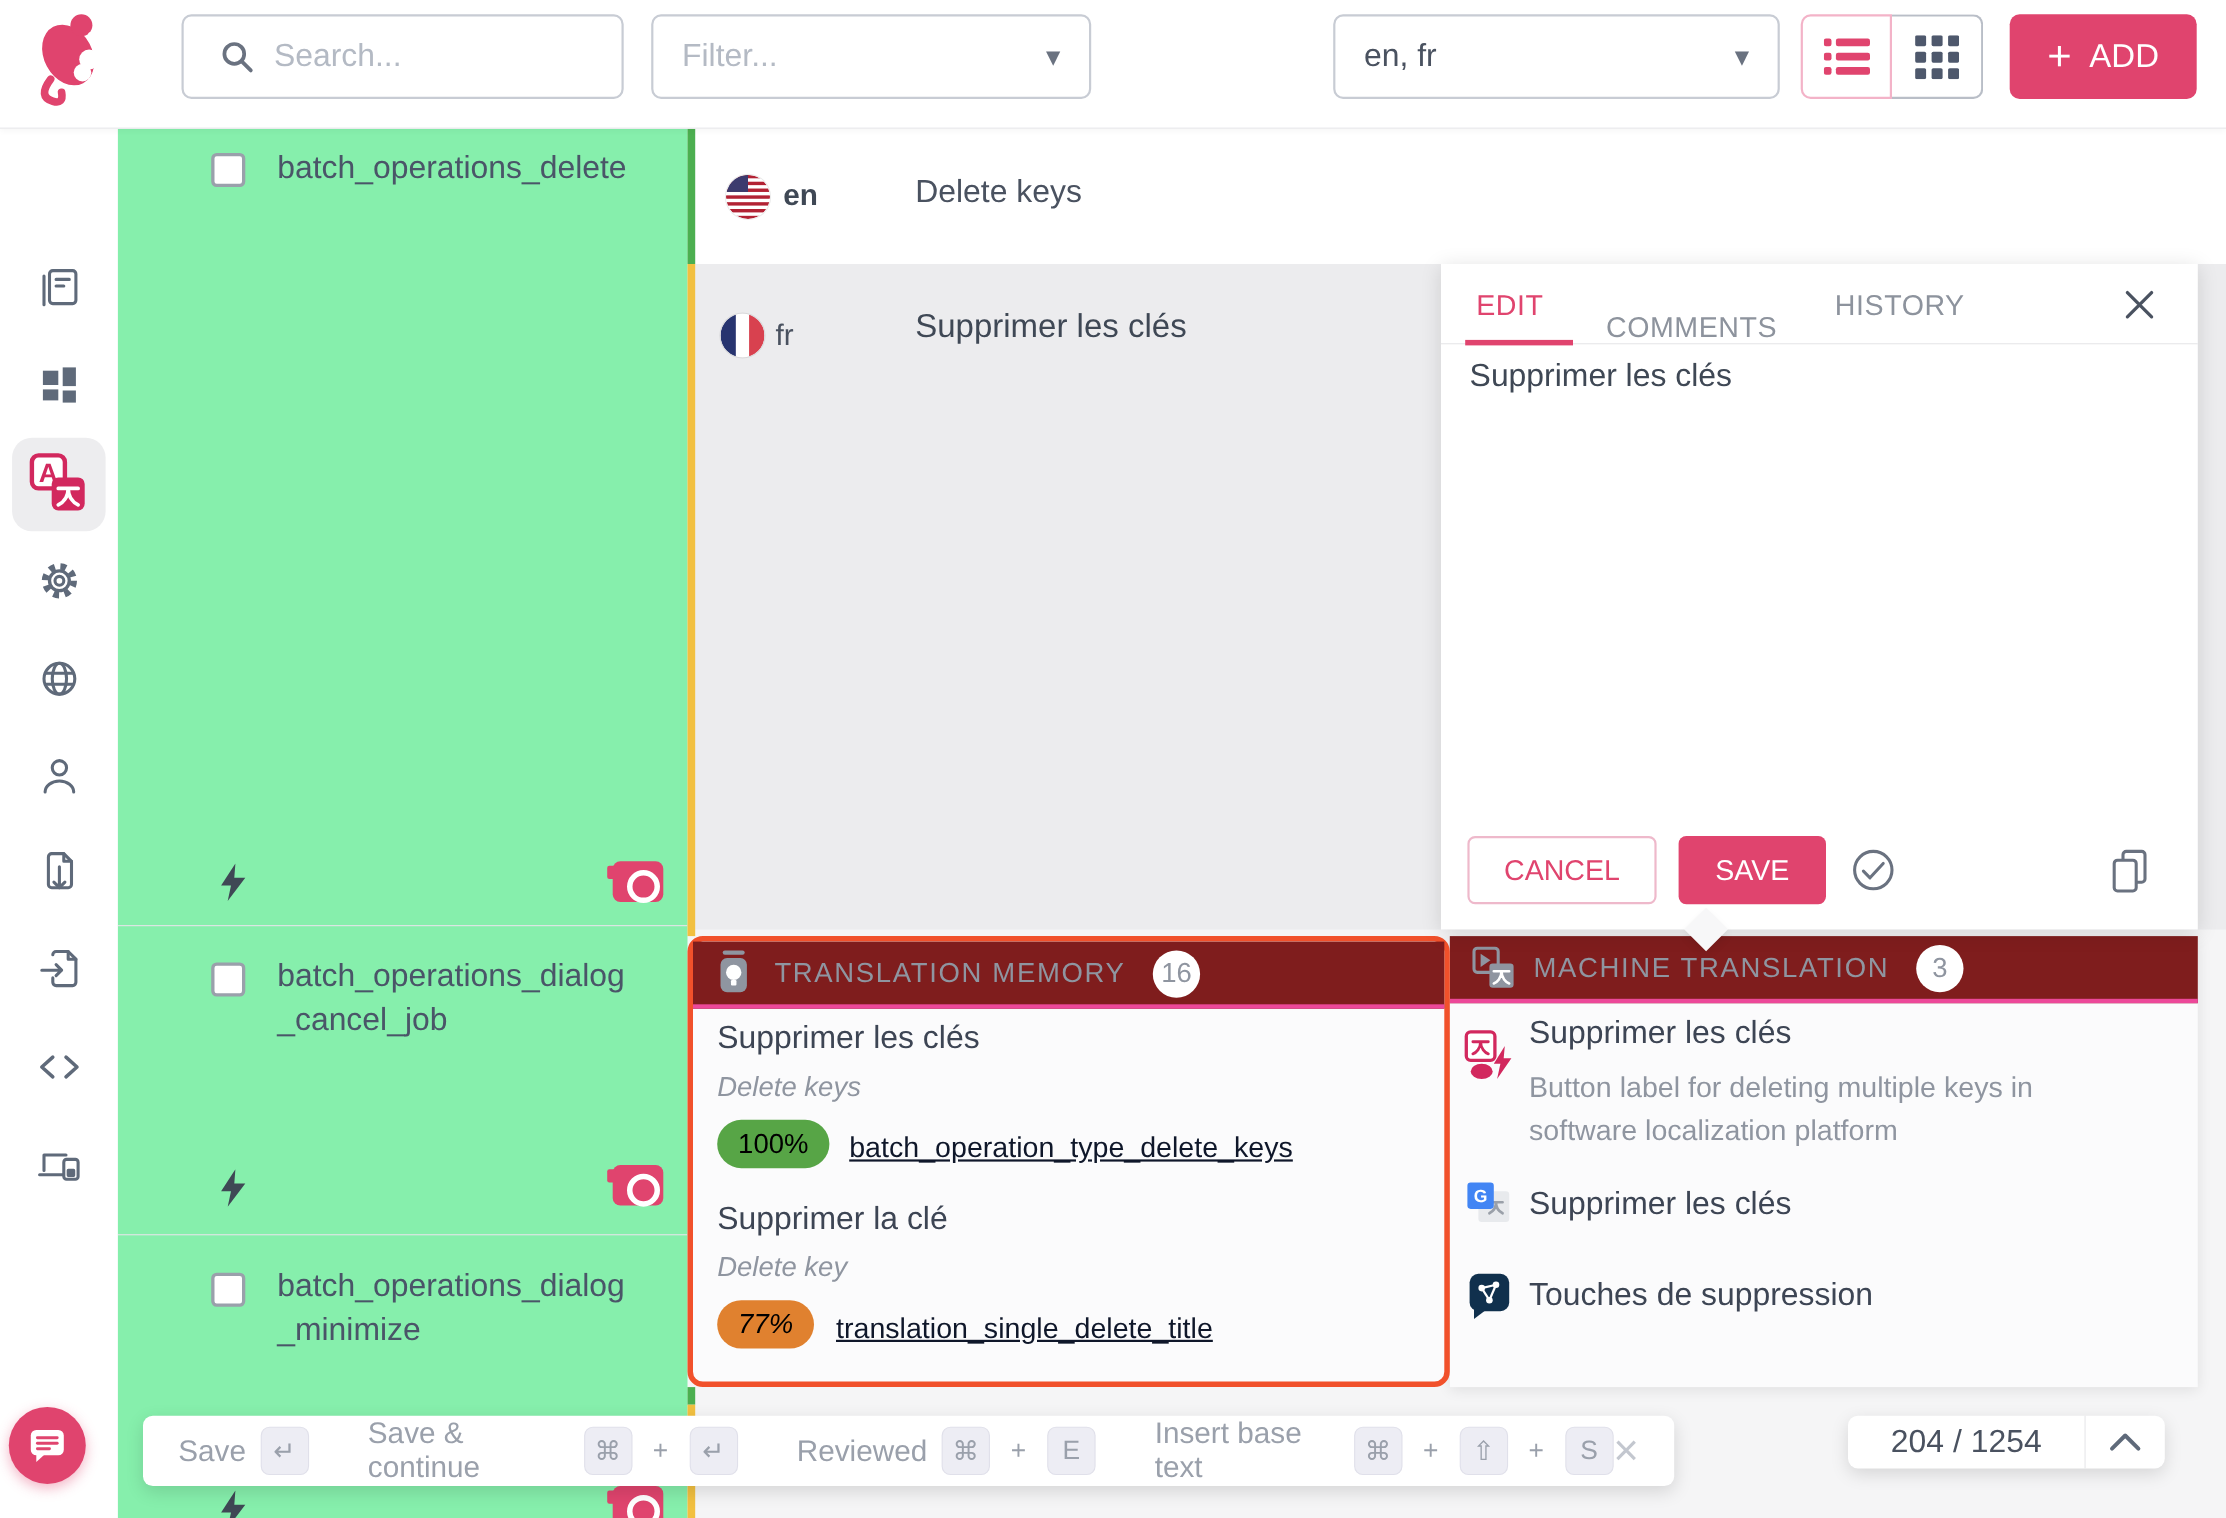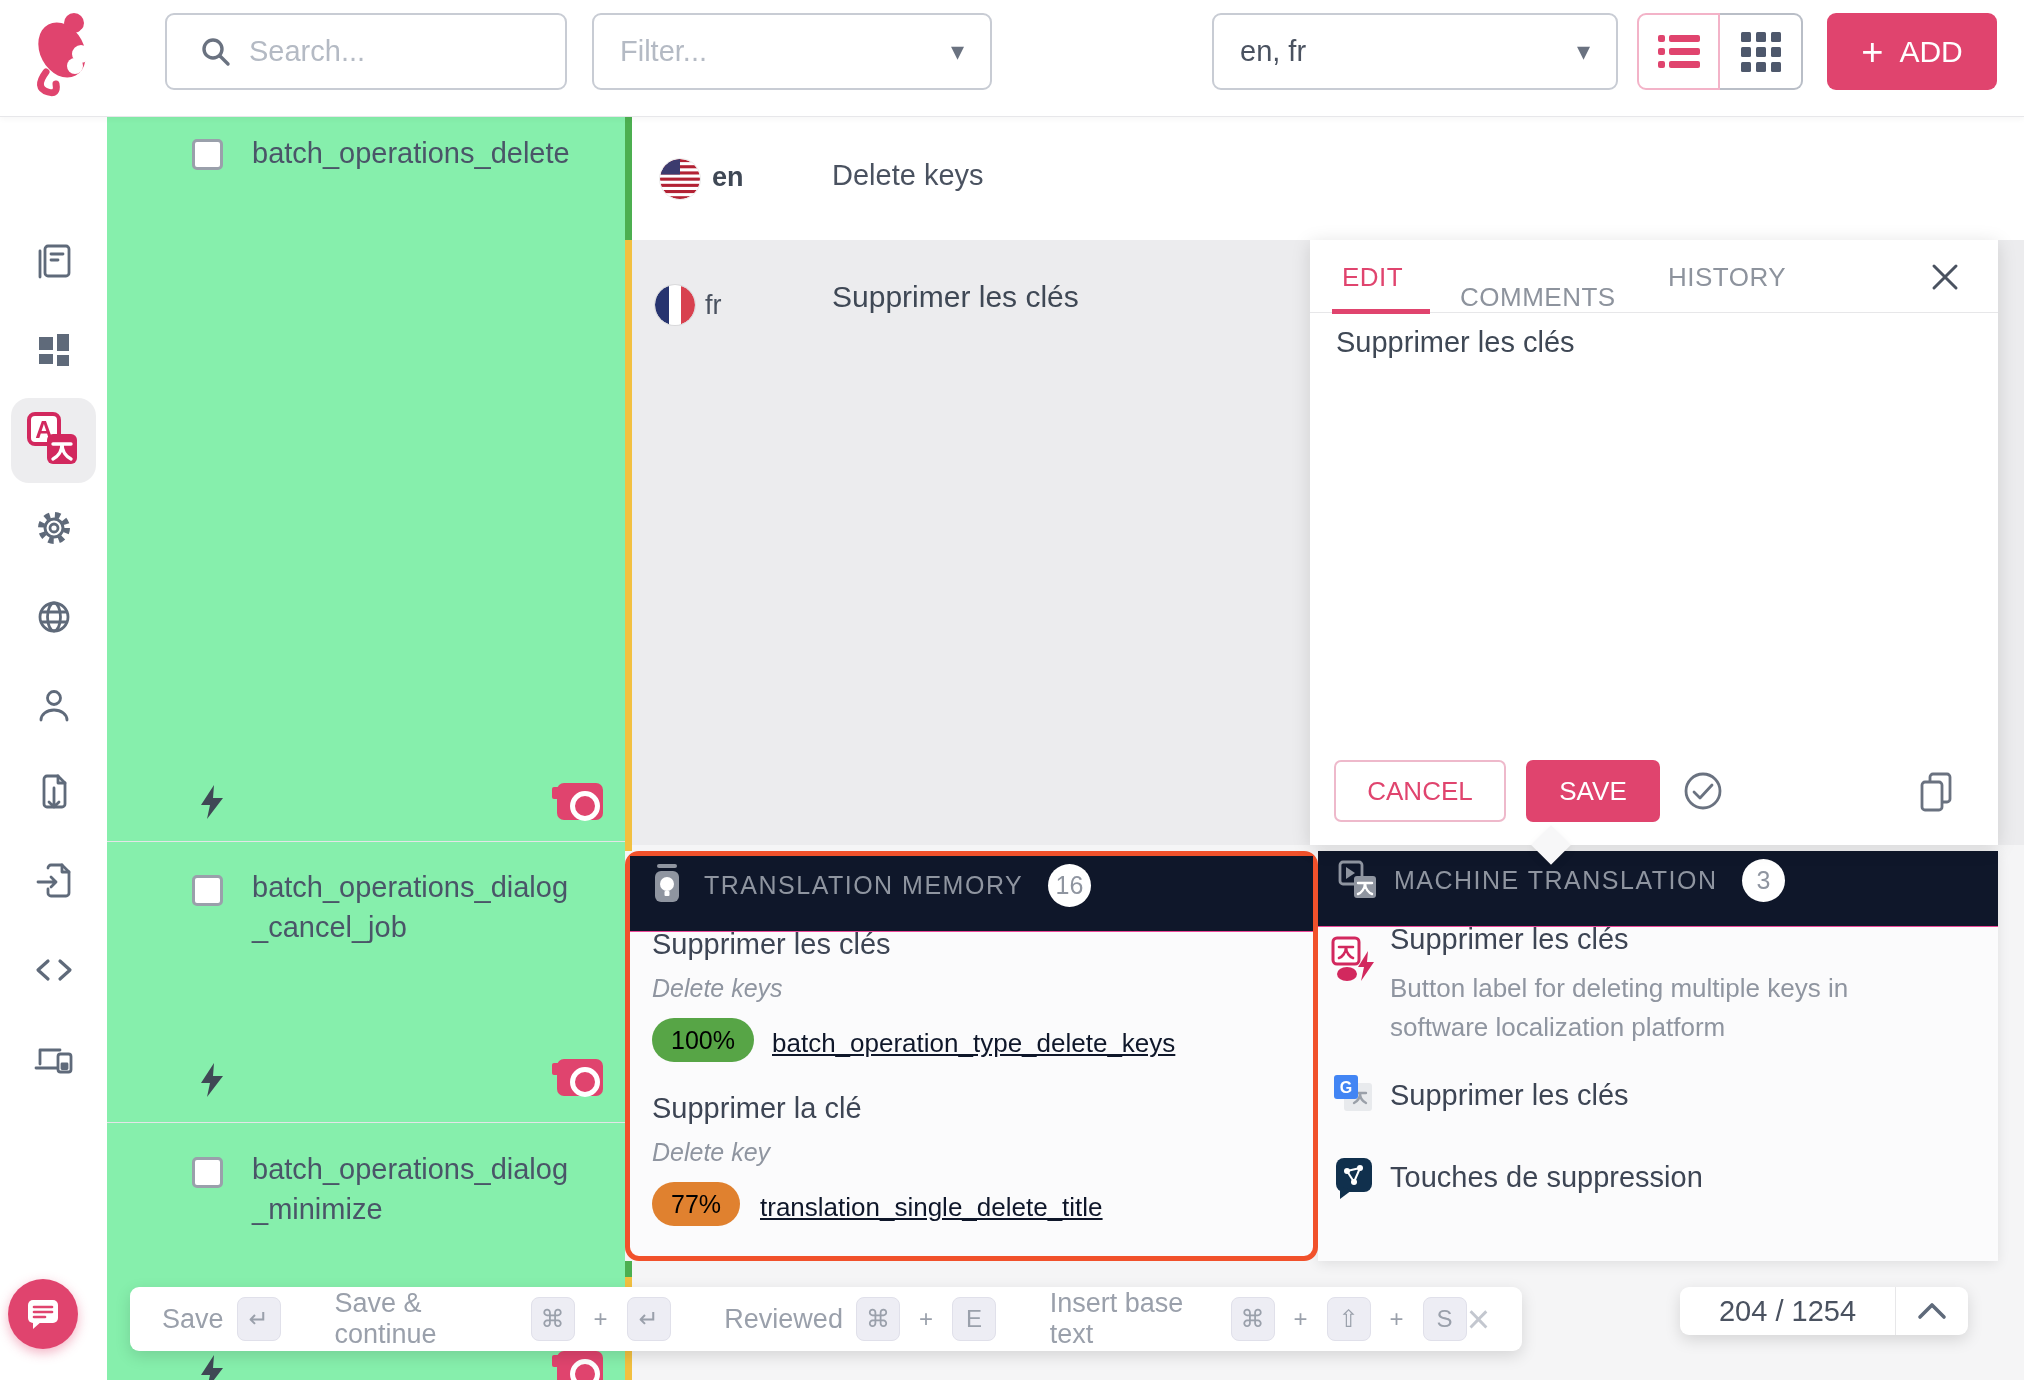--- a/index.html
+++ b/index.html
@@ -70,31 +70,31 @@
   .btn-save { position:absolute; left:216px; top:520px; width:134px; height:62px; background:#e0446e;
               border-radius:7px; color:#fff; font-size:26px; display:flex; align-items:center; justify-content:center; }
   .caret-tip { position:absolute; left:1537px; top:831px; width:28px; height:28px; background:#f7f7f8;
                transform:rotate(45deg); box-shadow:3px 3px 8px rgba(0,0,0,.07); z-index:7; }
 
   
   .tmpanel { position:absolute; left:625px; top:851px; width:693px; height:410px; background:#fbfbfc;
              border:5px solid #f1512b; border-radius:14px; z-index:5; }
   .mtpanel { position:absolute; left:1318px; top:851px; width:680px; height:410px; background:#fbfbfc;
              box-shadow:0 3px 12px rgba(0,0,0,.09); z-index:4; }
-  .sughead { position:absolute; left:0; top:0; width:100%; height:76px; background:#0f172a;
-             border-bottom:1px solid #ec4899; }
+  .sughead { position:absolute; left:0; top:0; width:100%; height:61px; background:#7f1d1d;
+             border-bottom:4px solid #ec4899; }
   .sugtitle { position:absolute; top:15px; font-size:25px; letter-spacing:1.5px; color:#8f95a0; }
   .sugbadge { position:absolute; top:8px; width:43px; height:43px; background:#fff; border-radius:50%;
               color:#8f95a0; font-size:25px; display:flex; align-items:center; justify-content:center; }
   .sugtext { position:absolute; font-size:29px; color:#3d4554; }
   .sugsource { position:absolute; font-size:25px; font-style:italic; color:#8f95a0; }
   .pill { position:absolute; height:44px; border-radius:22px; color:#000000; font-size:25px;
           display:flex; align-items:center; justify-content:center; padding:0 19px; }
   .pill.green { background:#57a546; }
-  .pill.orange { background:#e0812f; }
+  .pill.orange { background:#e0812f;font-style:italic; }
   .sugkey { position:absolute; font-size:26px; color:#0f172a;text-decoration:underline; }
   .mticon { position:absolute; width:48px; height:48px; }
   .mtdesc { position:absolute; font-size:26px; color:#8f95a0; line-height:39px; width:510px; }
 
   
   .bottombar { position:absolute; left:130px; top:1287px; width:1392px; height:64px; background:#fff;
                border-radius:9px; box-shadow:0 5px 16px rgba(0,0,0,.13); z-index:25;
                display:flex; align-items:center; padding:0 32px; color:#9aa0ab; font-size:27px; }
   .baction { display:flex; align-items:center; gap:13px; }
   .keycap { min-width:44px; height:44px; background:#ededf4; border:1px solid #e0e0ea; border-radius:8px;

